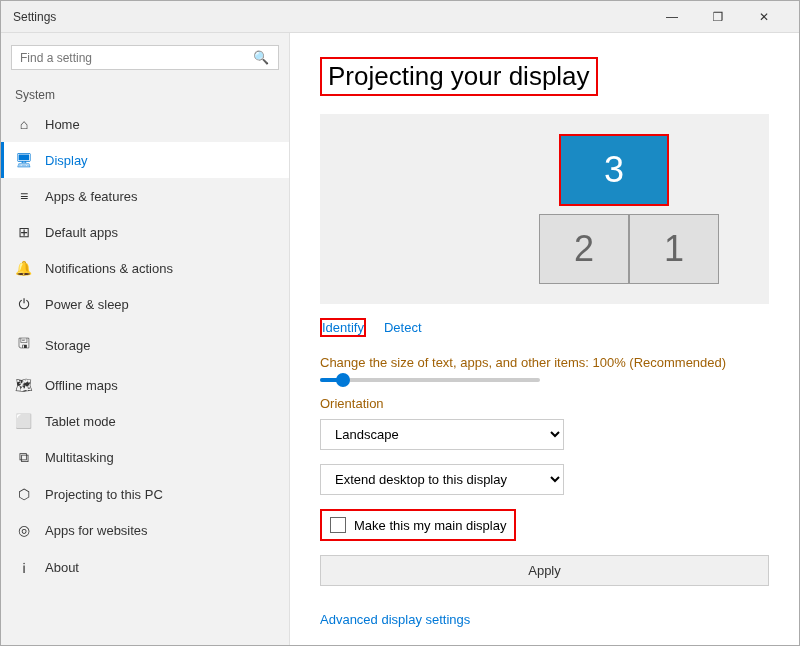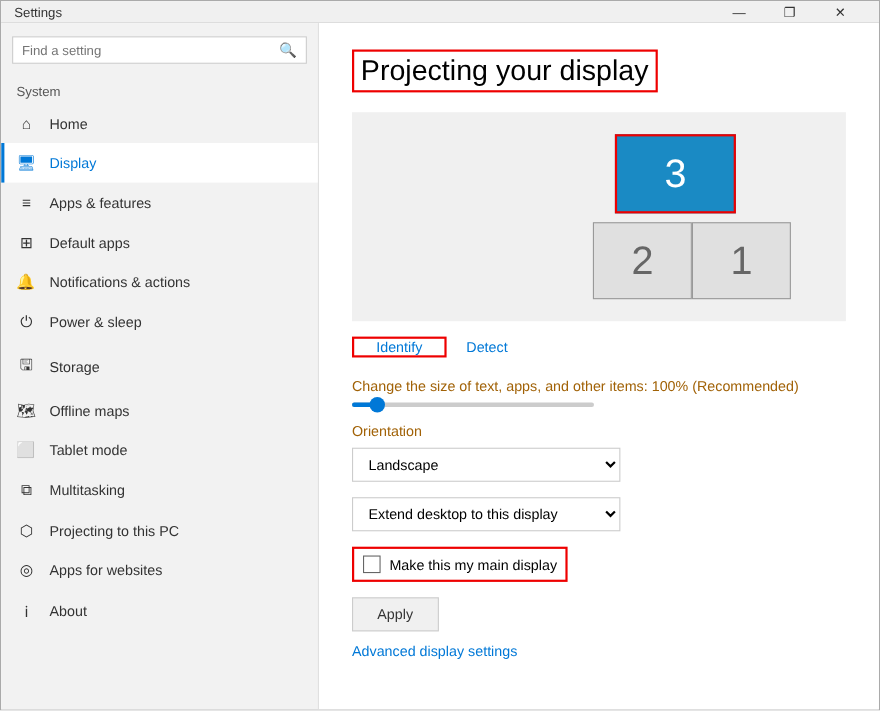--- a/index.html
+++ b/index.html
@@ -13,21 +13,21 @@
     }
     .window {
       width: 800px;
       height: 646px;
       border: 1px solid #aaa;
       display: flex;
       flex-direction: column;
     }
     .titlebar {
       background: #f0f0f0;
-      height: 20px;
+      height: 32px;
       display: flex;
       align-items: center;
       padding: 0 12px;
       border-bottom: 1px solid #ddd;
       justify-content: space-between;
       flex-shrink: 0;
     }
     .titlebar-title {
       font-size: 12px;
       color: #333;
@@ -191,21 +191,21 @@
     }
     .action-link {
       color: #0078d7;
       cursor: pointer;
       font-size: 13px;
       text-decoration: none;
       border: 2px solid transparent;
     }
     .action-link.identify {
       border: 2px solid #e00;
-      padding: 0 20px;
+      padding: 0 0;
       text-align: center;
     }
 
     
     .setting-row {
       margin-bottom: 14px;
     }
     .setting-label {
       font-size: 13px;
       color: #a16207;
@@ -260,21 +260,22 @@
     .checkbox-box {
       width: 16px;
       height: 16px;
       border: 1.5px solid #666;
       background: #fff;
       flex-shrink: 0;
     }
     .buttons-row {
       display: flex;
       gap: 10px;
-      margin-bottom: 10px;
+      margin-bottom: 26px;
+      flex-direction: column;
     }
     .btn {
       padding: 7px 22px;
       font-size: 13px;
       cursor: pointer;
       border: 1px solid #ccc;
       background: #f0f0f0;
       color: #333;
     }
     .btn.primary {

